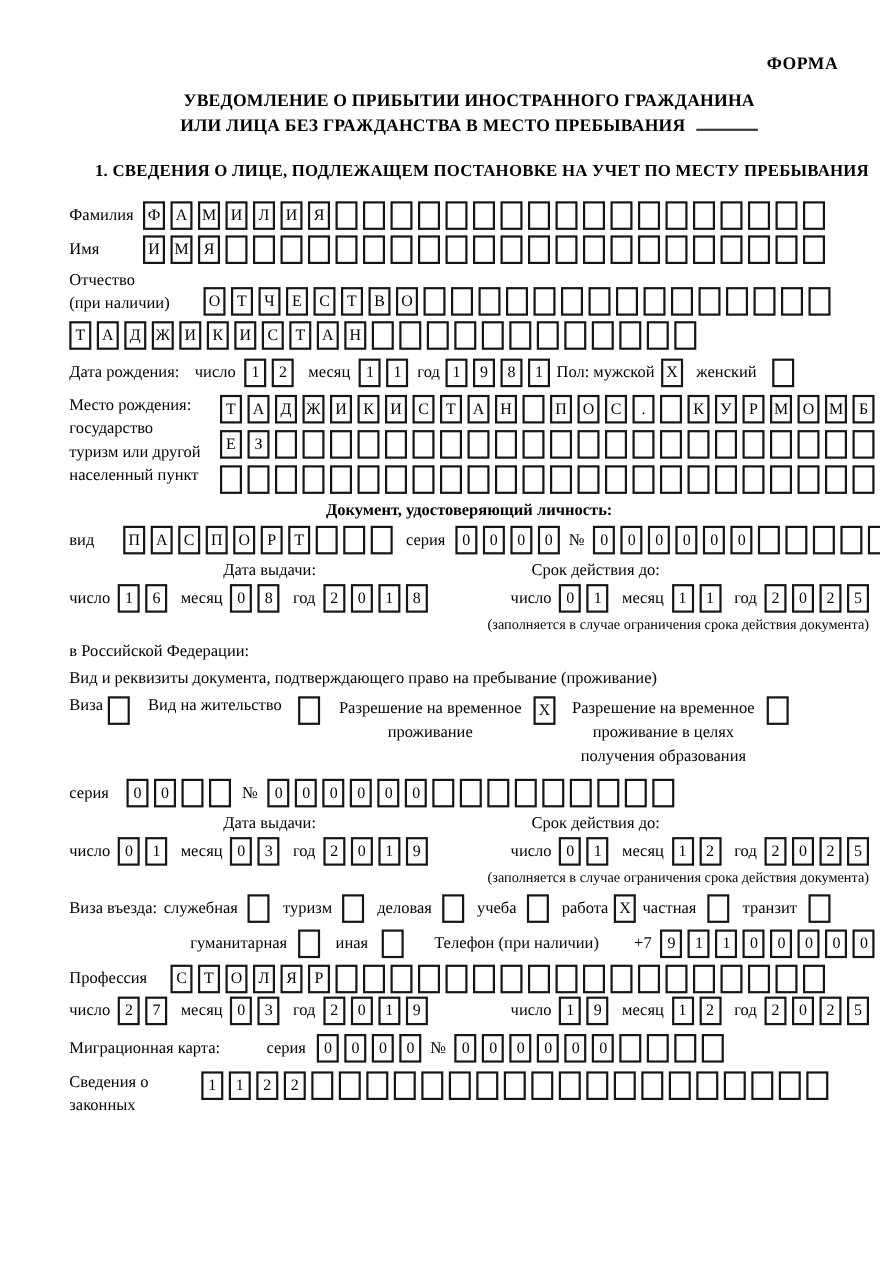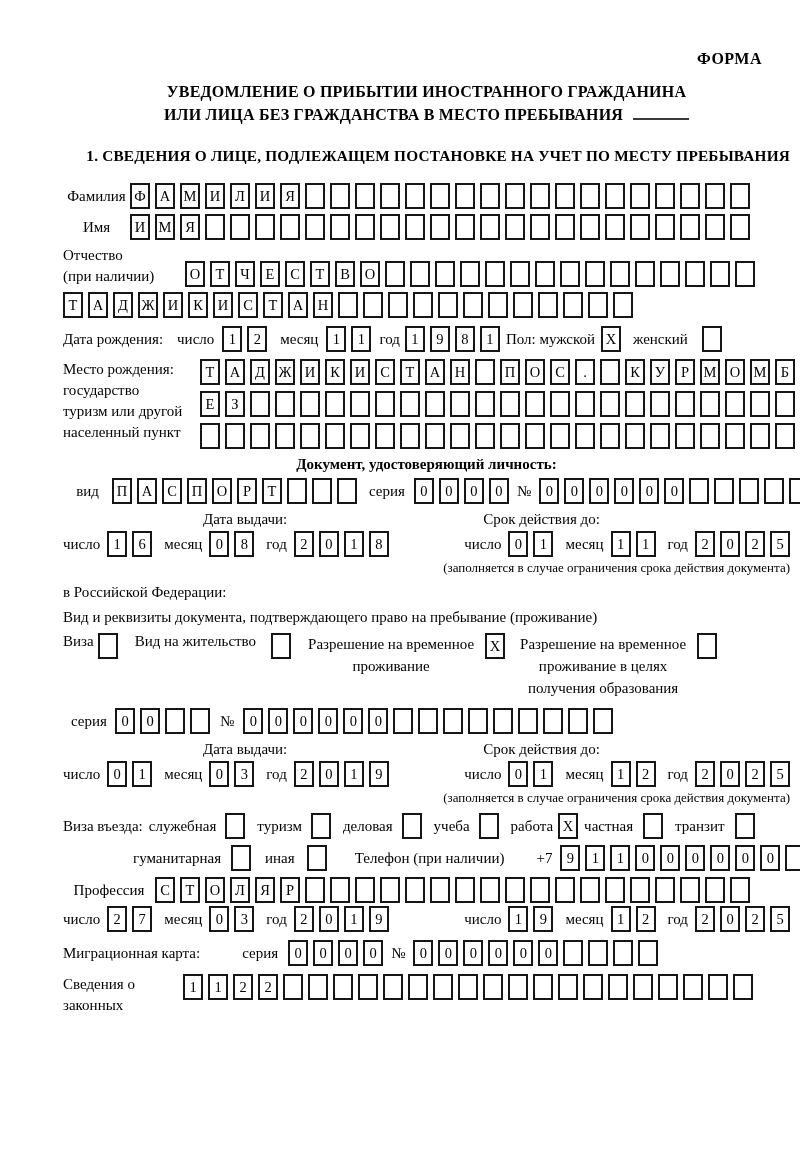--- a/index.html
+++ b/index.html
@@ -14,21 +14,21 @@
   .appendix .amendment { margin-top:5px; }
 
   .forma { font-weight:bold; text-align:right; padding-right:28px; margin-top:16px; font-size:16px; letter-spacing:.5px; }
 
   .title { text-align:center; font-weight:bold; font-size:16px; line-height:23px; margin-top:12px; letter-spacing:.2px; }
   .tunder { display:inline-block; width:56px; height:13px; border-bottom:2px solid #3a3a3a; margin-left:10px; }
 
   .sec1 { font-weight:bold; font-size:15.3px; margin-top:21px; letter-spacing:.2px;text-align:right; }
 
   .frow { display:flex; align-items:center; margin-top:5px; }
-  .flabel { font-size:15px; flex:none; white-space:nowrap;text-align:center; }
+  .flabel { font-size:15px; flex:none; white-space:nowrap; }
   .lblcol { flex:none; font-size:15px; line-height:21px; }
   .boxrow { display:flex; gap:5px; flex:none; }
   .box {
     width:20px; height:26px; border:2px solid #161616; flex:none;
     display:inline-flex; align-items:center; justify-content:center;
     font-size:14.5px; line-height:1; background:#fff;
   }
   .check { vertical-align:middle; }
   .stack3 > .boxrow { margin-bottom:6px; }
   .stack3 > .boxrow:last-child { margin-bottom:0; }
@@ -489,21 +489,21 @@
     <span class="box check" style="margin-left:9px"></span>
     <span class="flabel" style="margin-left:12px">работа</span>
     <span class="box check" style="margin-left:5px">X</span>
     <span class="flabel" style="margin-left:6px">частная</span>
     <span class="box check" style="margin-left:10px"></span>
     <span class="flabel" style="margin-left:12px">транзит</span>
     <span class="box check" style="margin-left:10px"></span>
   </div>
 
   <div class="frow" style="margin-top:6px">
-    <span class="flabel" style="margin-left:70px">гуманитарная</span>
+    <span class="flabel" style="margin-left:110px">гуманитарная</span>
     <span class="box check" style="margin-left:10px"></span>
     <span class="flabel" style="margin-left:14px">иная</span>
     <span class="box check" style="margin-left:12px"></span>
     <span class="flabel" style="margin-left:28px">Телефон (при наличии)</span>
     <span class="flabel" style="margin-left:32px">+7</span>
     <div class="boxrow" style="margin-left:8px">
         <span class="box">9</span>
         <span class="box">1</span>
         <span class="box">1</span>
         <span class="box">0</span>

